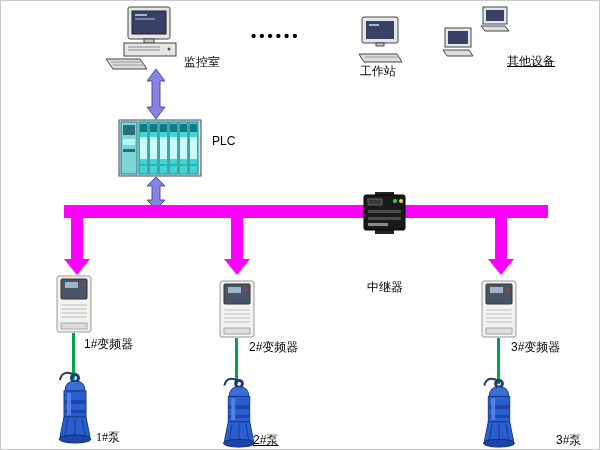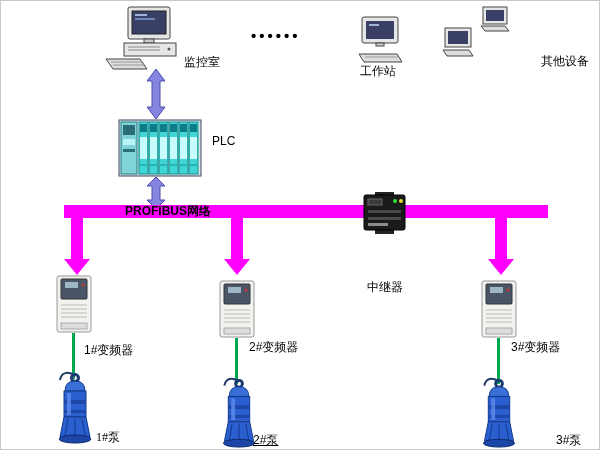--- a/index.html
+++ b/index.html
@@ -56,21 +56,21 @@
   <div class="abs" style="left:438px;top:5px;width:80px;height:55px;">
     <svg viewBox="0 0 80 55" width="80" height="55">
       <rect x="44" y="1" width="24" height="17" fill="#e6e6e6" stroke="#444"></rect>
       <rect x="47" y="4" width="18" height="11" fill="#3a3f66"></rect>
       <polygon points="42,20 66,20 70,25 46,25" fill="#ddd" stroke="#444"></polygon>
       <rect x="6" y="22" width="26" height="19" fill="#e6e6e6" stroke="#444"></rect>
       <rect x="9" y="25" width="20" height="13" fill="#3a3f66"></rect>
       <polygon points="4,44 30,44 34,50 8,50" fill="#ddd" stroke="#444"></polygon>
     </svg>
   </div>
-  <div class="abs lbl" style="left:540px;top:53px;">其他设备</div>
+  <div class="abs lbl" style="left:506px;top:53px;text-decoration:underline;">其他设备</div>
 
   <div class="abs" style="left:146px;top:68px;width:18px;height:50px;">
     <svg viewBox="0 0 18 50" width="18" height="50">
       <polygon points="9,0 18,12 13,12 13,38 18,38 9,50 0,38 5,38 5,12 0,12" fill="#8585e0" stroke="#4c4cb0"></polygon>
     </svg>
   </div>
 
   <div class="abs" style="left:117px;top:118px;width:84px;height:58px;">
     <svg viewBox="0 0 84 58" width="84" height="58">
       <rect x="1" y="1" width="82" height="56" fill="#cfe8ea" stroke="#446"></rect>
@@ -114,21 +114,20 @@
   </div>
   <div class="abs lbl" style="left:211px;top:133px;">PLC</div>
 
   <div class="abs" style="left:146px;top:176px;width:18px;height:32px;">
     <svg viewBox="0 0 18 32" width="18" height="32">
       <polygon points="9,0 18,9 13,9 13,23 18,23 9,32 0,23 5,23 5,9 0,9" fill="#8585e0" stroke="#4c4cb0"></polygon>
     </svg>
   </div>
 
   <div class="abs bus-bar" style="left:63px;top:204px;width:484px;"></div>
-  <div class="abs bus-label" style="left:124px;top:204px;">PROFIBUS网络</div>
 
   <div class="abs" style="left:360px;top:191px;width:47px;height:42px;">
     <svg viewBox="0 0 47 42" width="47" height="42">
       <rect x="14" y="0" width="19" height="4" fill="#222"></rect>
       <rect x="14" y="38" width="19" height="4" fill="#222"></rect>
       <rect x="3" y="3" width="41" height="35" rx="2" fill="#1a1a1a" stroke="#000"></rect>
       <rect x="7" y="7" width="14" height="6" fill="#3a3a3a" stroke="#666"></rect>
       <circle cx="34" cy="9" r="2" fill="#33dd33"></circle>
       <circle cx="40" cy="9" r="2" fill="#dddd33"></circle>
       <rect x="7" y="18" width="33" height="3" fill="#4a4a4a"></rect>
@@ -186,21 +185,21 @@
       <rect x="5" y="4" width="26" height="20" rx="1" fill="#4a5568" stroke="#333"></rect>
       <rect x="9" y="7" width="13" height="6" fill="#9fb6c8"></rect>
       <circle cx="27" cy="10" r="1.5" fill="#cc3333"></circle>
       <line x1="5" y1="30" x2="31" y2="30" stroke="#bbb"></line>
         <line x1="5" y1="34" x2="31" y2="34" stroke="#bbb"></line>
       <line x1="5" y1="38" x2="31" y2="38" stroke="#bbb"></line>
         <line x1="5" y1="42" x2="31" y2="42" stroke="#bbb"></line>
       <rect x="5" y="48" width="26" height="6" fill="#ddd" stroke="#aaa"></rect>
     </svg>
   </div>
-  <div class="abs lbl" style="left:83px;top:336px;margin-top:6px;">1#变频器</div>
+  <div class="abs lbl" style="left:83px;top:336px;">1#变频器</div>
   <div class="abs lbl" style="left:248px;top:339px;">2#变频器</div>
   <div class="abs lbl" style="left:510px;top:339px;text-align:right;">3#变频器</div>
 
   <div class="abs green-link" style="left:71px;top:332px;height:46px;"></div>
   <div class="abs green-link" style="left:234px;top:337px;height:46px;"></div>
   <div class="abs green-link" style="left:496px;top:337px;height:46px;"></div>
 
   <div class="abs" style="left:54px;top:368px;width:40px;height:76px;">
     <svg viewBox="0 0 40 76" width="40" height="76">
       <path d="M20,7 C13,1 6,4 5,11" fill="none" stroke="#223a66" stroke-width="2"></path>

